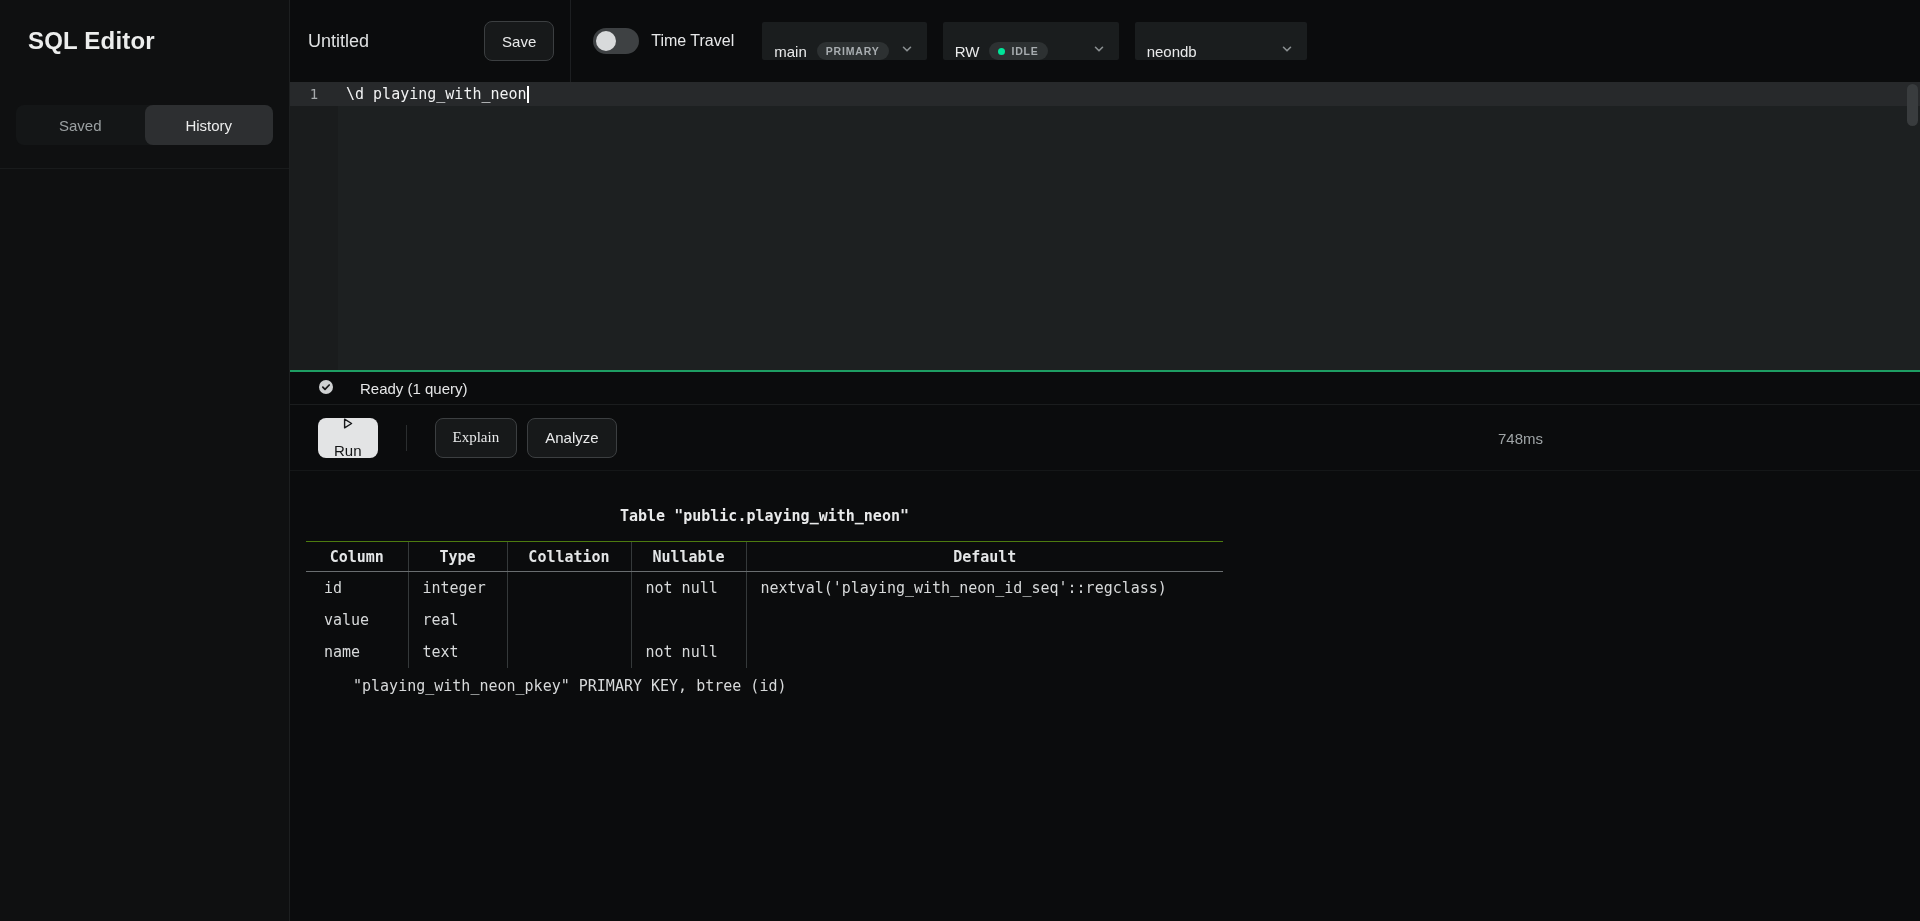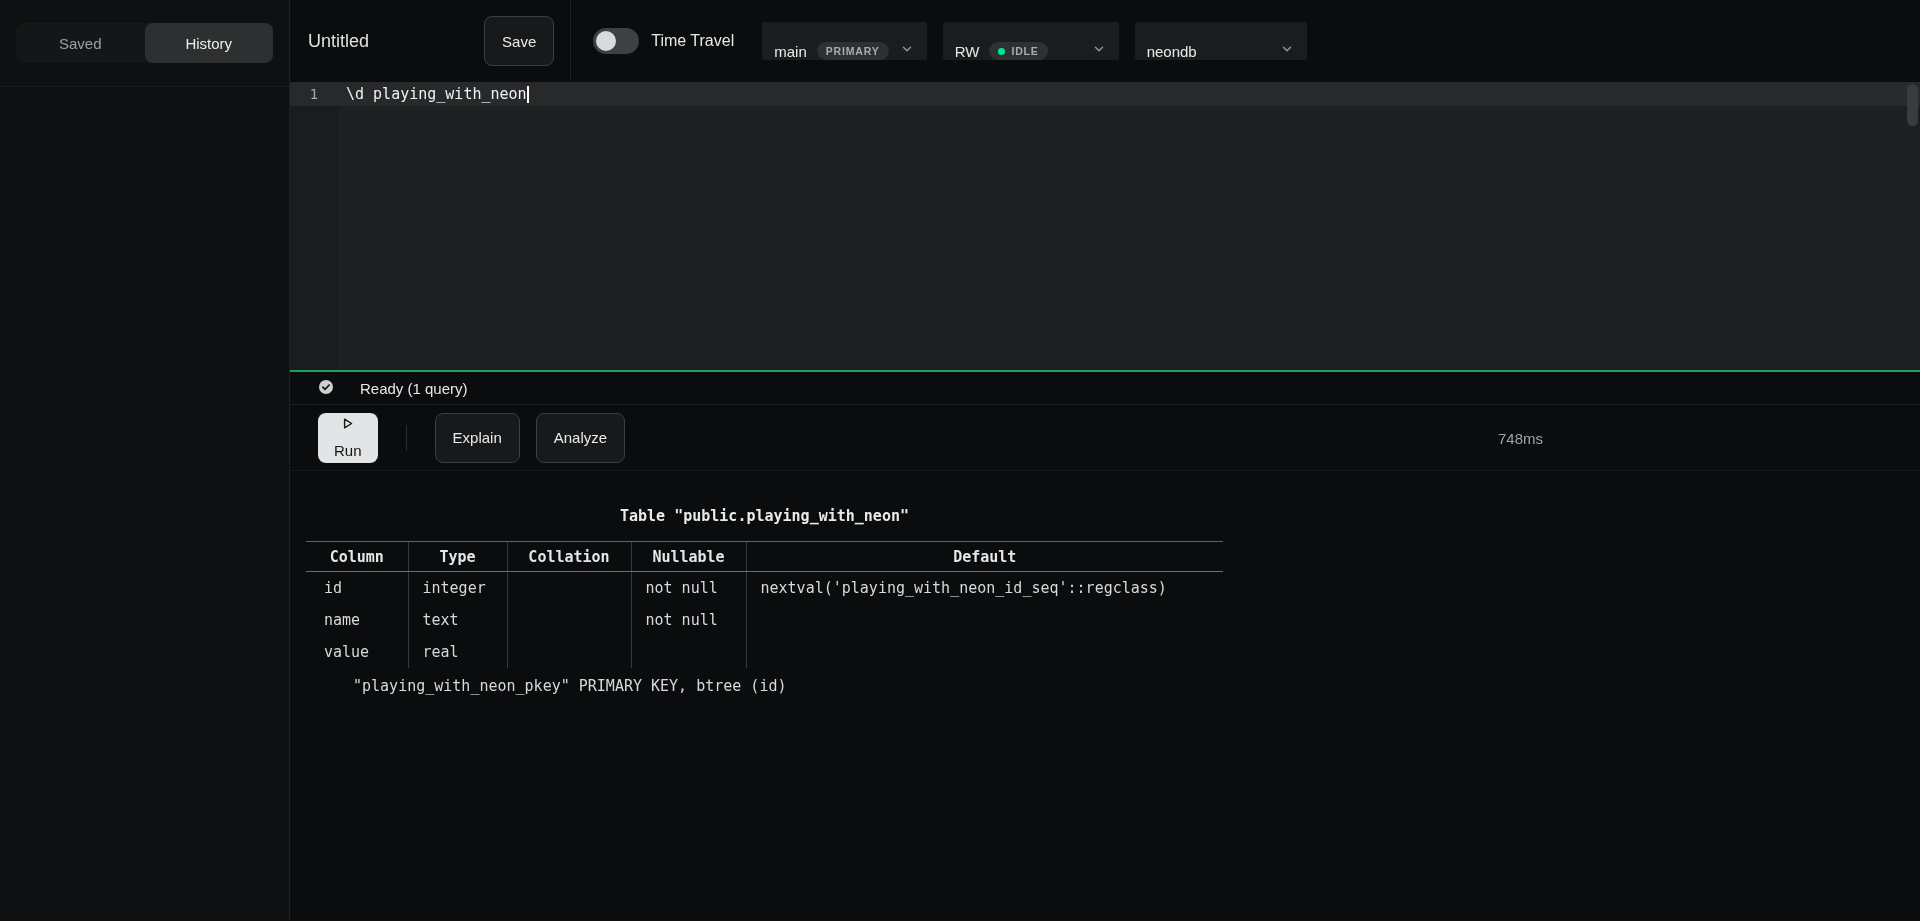--- a/index.html
+++ b/index.html
@@ -24,21 +24,21 @@
   .sidebar-sep { margin-top:23px; border-top:1px solid #191b1c; }
 
   
   .main { flex:1; min-width:0; display:flex; flex-direction:column; position:relative; }
 
   
   .topbar { height:82px; flex:0 0 82px; display:flex; align-items:center; padding:0 16px 0 18px; gap:16px; }
   .tb-left { display:flex; align-items:center; gap:115px; }
   .query-title { font-size:18px; color:#dfe1e2; }
   .btn {
-    height:50px; border-radius:8px; font-size:15px; font-family:inherit; cursor:pointer;
+    height:40px; border-radius:8px; font-size:15px; font-family:inherit; cursor:pointer;
     display:inline-flex; align-items:center; justify-content:center;
   }
   .btn-dark { background:#17191a; border:1px solid #3c3f41; color:#e9eaeb; padding:0 17px; }
   .tb-sep { width:1px; align-self:stretch; background:#1d1f21; }
   .tt-group { display:flex; align-items:center; gap:12px; margin-left:6px; }
   .toggle { width:46px; height:26px; border-radius:13px; background:#3e4143; position:relative; cursor:pointer; }
   .knob { width:20px; height:20px; border-radius:50%; background:#d8dadb; position:absolute; left:3px; top:3px; }
   .tt-label { font-size:16px; color:#e7e8e9; }
   .dd {
     height:38px; background:#1a1d1e; border-radius:2px; display:flex; align-items:flex-end;
@@ -66,21 +66,21 @@
 
   .green-line { height:2px; flex:0 0 2px; background:#1e9e63; }
 
   
   .statusbar { height:33px; flex:0 0 33px; display:flex; align-items:center; gap:26px; padding-left:28px; font-size:15px; color:#e6e7e8; border-bottom:1px solid #1b1d1e; }
 
   
   .toolbar { height:65px; flex:0 0 65px; display:flex; align-items:center; padding-left:28px; position:relative; }
   .run { background:#e3e4e5; color:#131415; border:0; gap:8px; padding:0 16px; font-weight:500;flex-direction:column; }
   .vsep { width:1px; height:26px; background:#2b2e2f; margin:0 28px; }
-  .btn-explain { margin-right:16px; }
+  .btn-explain { margin-right:10px;font-family:Liberation Serif, serif; }
   .duration { position:absolute; right:377px; top:50%; transform:translateY(-50%); color:#9fa4a6; font-size:15px; }
 
   
   .results { flex:1; border-top:1px solid #151718; padding:36px 0 0 16px; font-family:"DejaVu Sans Mono", monospace; font-size:15px; color:#d7d9da; }
   .psql-title { width:917px; text-align:center; font-weight:700; color:#e9eaeb; margin-bottom:16px; }
   table.psql { border-collapse:collapse; width:917px; table-layout:fixed; }
   table.psql th {
     font-weight:700; color:#e4e6e7; text-align:center; padding:5px 8px; height:30px;
     border-top:1px solid #4d7c0f; border-bottom:1px solid #6a6e70;
   }
@@ -89,20 +89,23 @@
   table.psql td:first-child { padding-left:18px; }
   .indexes-label { margin-top:16px; }
   .index-line { margin-top:9px; margin-left:47px; white-space:pre; }
 </style>
 </head>
 <body>
 
 <div class="app">
 
   <aside class="sidebar">
+    <div class="sidebar-header">
+      <h1>SQL Editor</h1>
+    </div>
     <div class="segmented">
       <button class="seg">Saved</button>
       <button class="seg active">History</button>
     </div>
     <div class="sidebar-sep"></div>
   </aside>
 
   <main class="main">
 
     <header class="topbar">
@@ -209,31 +212,31 @@
         </thead>
         <tbody>
           <tr>
             <td>id</td>
             <td>integer</td>
             <td></td>
             <td>not null</td>
             <td>nextval('playing_with_neon_id_seq'::regclass)</td>
           </tr>
           <tr>
+            <td>value</td>
+            <td>real</td>
+            <td></td>
+            <td></td>
+            <td></td>
+          </tr>
+          <tr>
             <td>name</td>
             <td>text</td>
             <td></td>
             <td>not null</td>
-            <td></td>
-          </tr>
-          <tr>
-            <td>value</td>
-            <td>real</td>
-            <td></td>
-            <td></td>
             <td></td>
           </tr>
         </tbody>
       </table>
       <div class="index-line">"playing_with_neon_pkey" PRIMARY KEY, btree (id)</div>
     </section>
 
   </main>
 </div>
 

